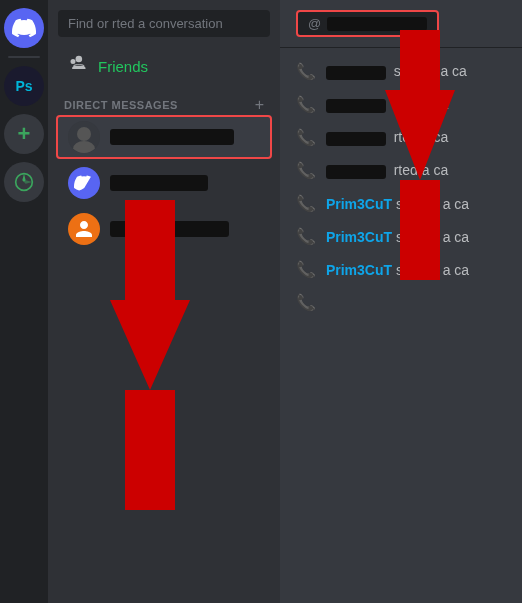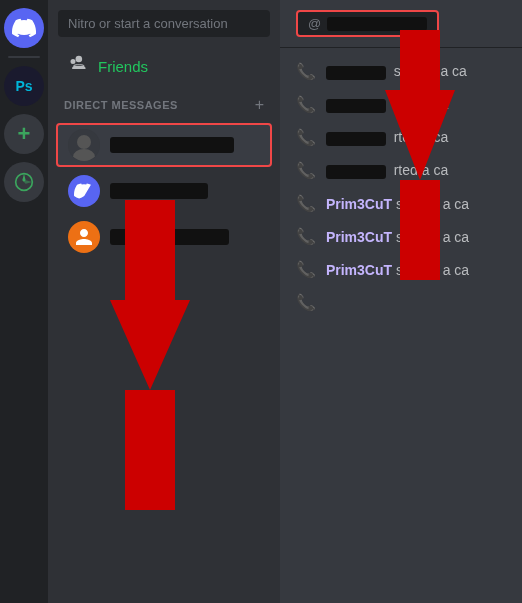--- a/index.html
+++ b/index.html
@@ -93,21 +93,21 @@
       display: flex;
       align-items: center;
       gap: 6px;
     }
 
     .sidebar-section-label {
       color: #72767d;
       font-size: 11px;
       font-weight: 700;
       text-transform: uppercase;
-      padding: 8px 16px 8px 16px;
+      padding: 8px 16px 0 16px;
       display: flex;
       align-items: center;
       justify-content: space-between;
       letter-spacing: 0.5px;
       gap: 12px;
     }
 
     .sidebar-item {
       display: flex;
       align-items: center;
@@ -258,21 +258,21 @@
       font-size: 16px;
       flex-shrink: 0;
     }
 
     .call-text {
       color: #b9bbbe;
       font-size: 14px;
     }
 
     .call-text .caller {
-      color: #c4b5fd;
+      color: #0ea5e9;
       font-weight: 600;
     }
 
     
     .overlay {
       position: absolute;
       top: 0;
       left: 0;
       width: 522px;
       height: 603px;
@@ -327,21 +327,21 @@
           <circle cx="12" cy="12" r="10" fill="none" stroke="#3ba55d" stroke-width="2"></circle>
           <polygon points="12,2 14,10 12,12 10,10" fill="#3ba55d"></polygon>
           <polygon points="22,12 14,14 12,12 14,10" fill="#3ba55d" opacity="0.5"></polygon>
         </svg>
       </div>
     </div>
 
     <div class="sidebar">
 
       <div class="search-bar">
-        <span style="color:#72767d; font-size:13px;">Nitro or start a conversation</span>
+        <span style="color:#72767d; font-size:13px;">Find or rted a conversation</span>
       </div>
 
       <div class="sidebar-item">
         <span class="item-icon">
           <svg width="20" height="20" viewBox="0 0 24 24" fill="#b9bbbe">
             <path d="M13 10a4 4 0 1 0 0-8 4 4 0 0 0 0 8zm-7 2a3 3 0 1 0 0-6 3 3 0 0 0 0 6zm7 1c-2.67 0-8 1.34-8 4v1h16v-1c0-2.66-5.33-4-8-4zm-7 1c.22-.72 3.31-2 7-2 3.7 0 6.8 1.29 7 2H6z"></path>
           </svg>
         </span>
         <span class="item-label">Friends</span>
       </div>

